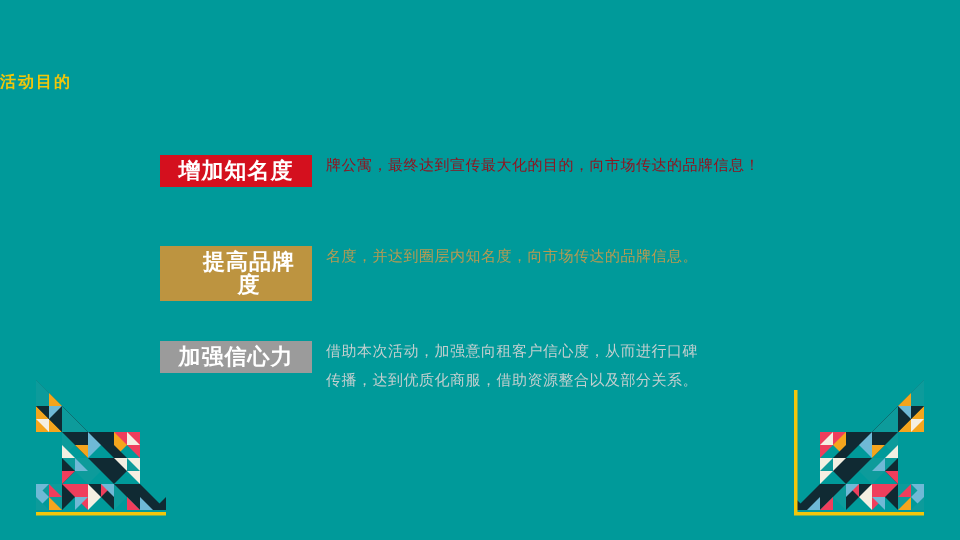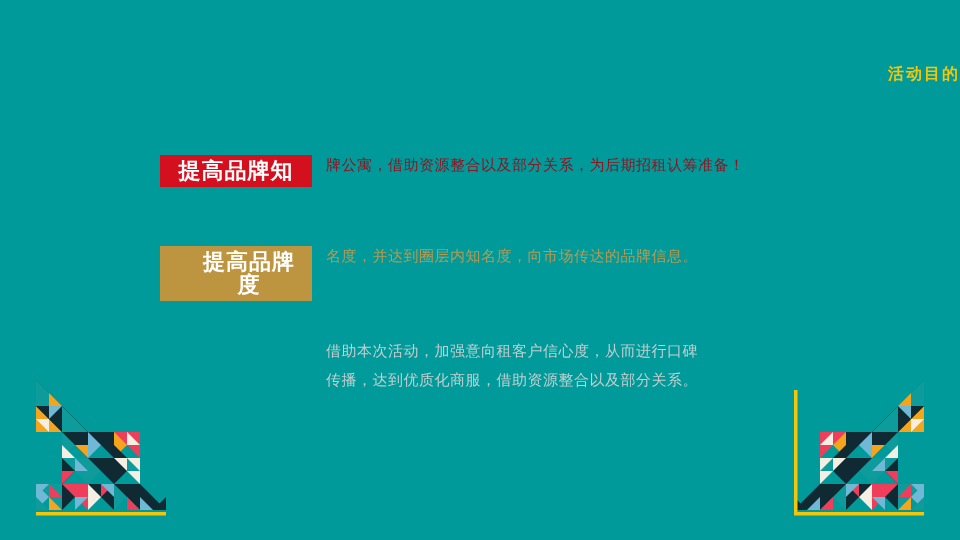--- a/index.html
+++ b/index.html
@@ -6,22 +6,22 @@
   body{
     width:960px;height:540px;
     background:#009a9a;
     font-family:"DejaVu Sans","Liberation Sans",sans-serif;
     overflow:hidden;position:relative;
   }
   .slide{position:absolute;inset:0;background:#009a9a;overflow:hidden;}
 
   
   .slide-title{
-    position:absolute;top:64px;left:0;width:100%;
-    text-align:right;
+    position:absolute;top:72px;left:0;width:100%;
+    text-align:left;
     color:#f2c60a;
     font-size:16px;font-weight:bold;
     letter-spacing:2px;
     font-family:"DejaVu Sans","Liberation Sans",sans-serif;
   }
 
   
   .block{position:absolute;left:160px;width:760px;}
   .block-1{top:155px;}
   .block-2{top:246px;}
@@ -70,38 +70,39 @@
 </style>
 </head>
 <body>
 
 <div class="slide">
 
   <div class="slide-title">活动目的</div>
 
   <div class="block block-1">
     <div class="block-inner">
-      <span class="tag tag-red">提高品牌知</span>
+      <span class="tag tag-red">增加知名度</span>
       <div class="para para-red">
-        <span class="ln">牌公寓，借助资源整合以及部分关系，为后期招租认筹准备！</span>
+        <span class="ln">牌公寓，最终达到宣传最大化的目的，向市场传达的品牌信息！</span>
       </div>
     </div>
   </div>
 
   <div class="block block-2">
     <div class="block-inner">
       <span class="tag tag-gold">提高品牌度</span>
       <div class="para para-gold">
         <span class="ln">名度，并达到圈层内知名度，向市场传达的品牌信息。</span>
       </div>
     </div>
   </div>
 
   <div class="block block-3">
     <div class="block-inner">
+      <span class="tag tag-gray">加强信心力</span>
       <div class="para para-gray">
         <span class="ln">借助本次活动，加强意向租客户信心度，从而进行口碑</span>
         <span class="ln">传播，达到优质化商服，借助资源整合以及部分关系。</span>
       </div>
     </div>
   </div>
 
   <div class="corner corner-left">
     <svg viewBox="0 0 160 160" xmlns="http://www.w3.org/2000/svg">
       <g>

